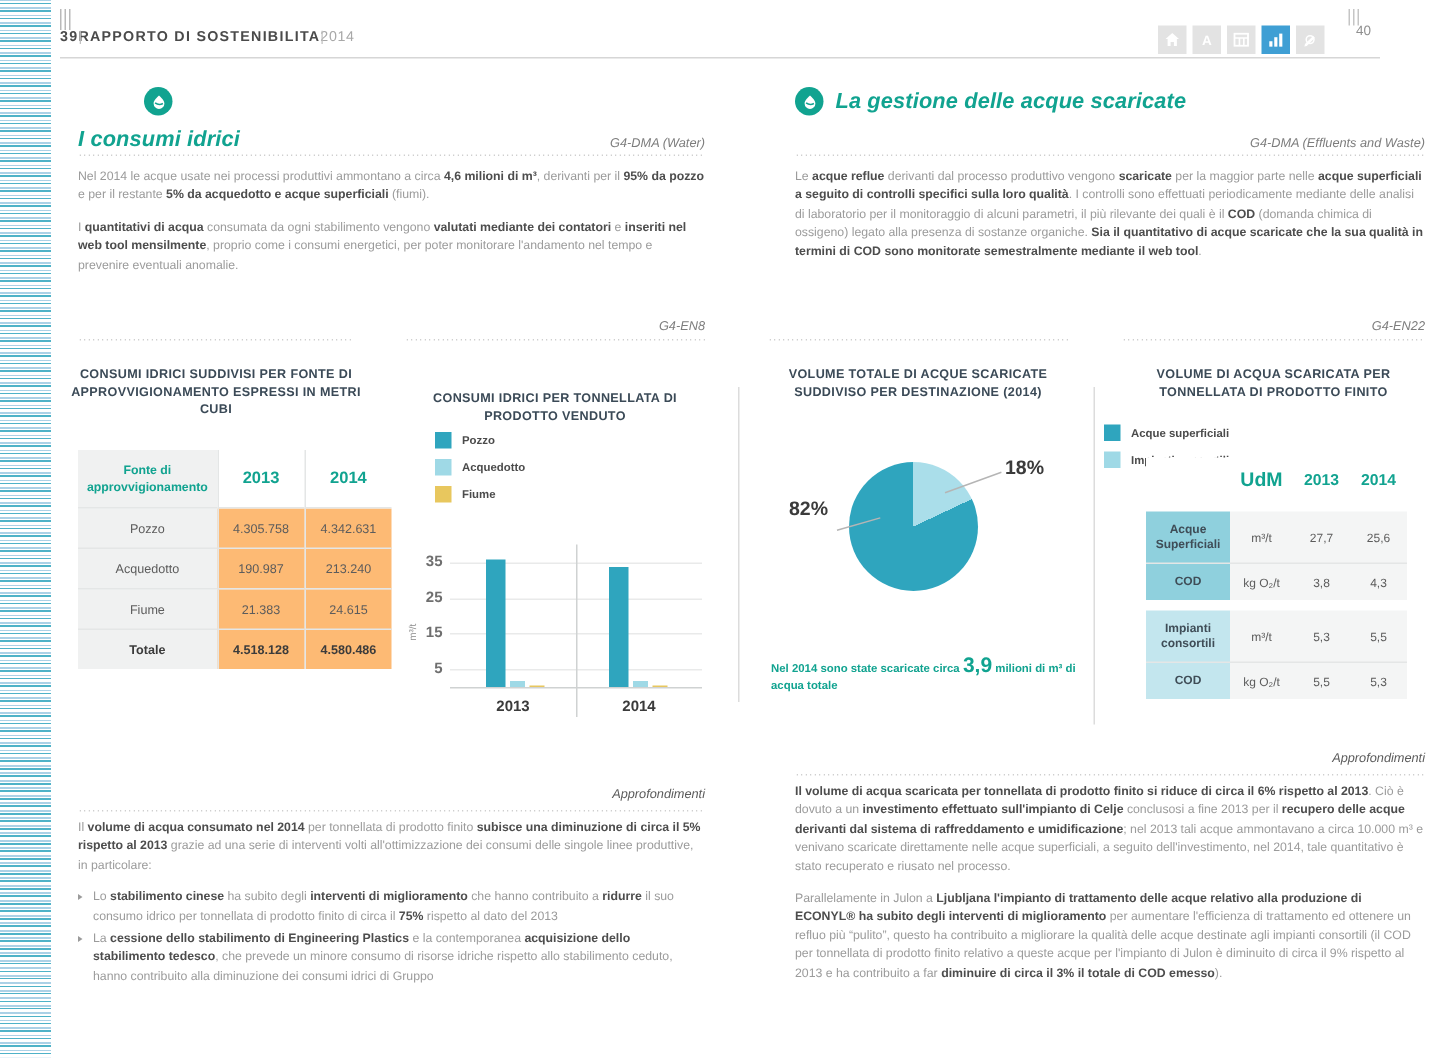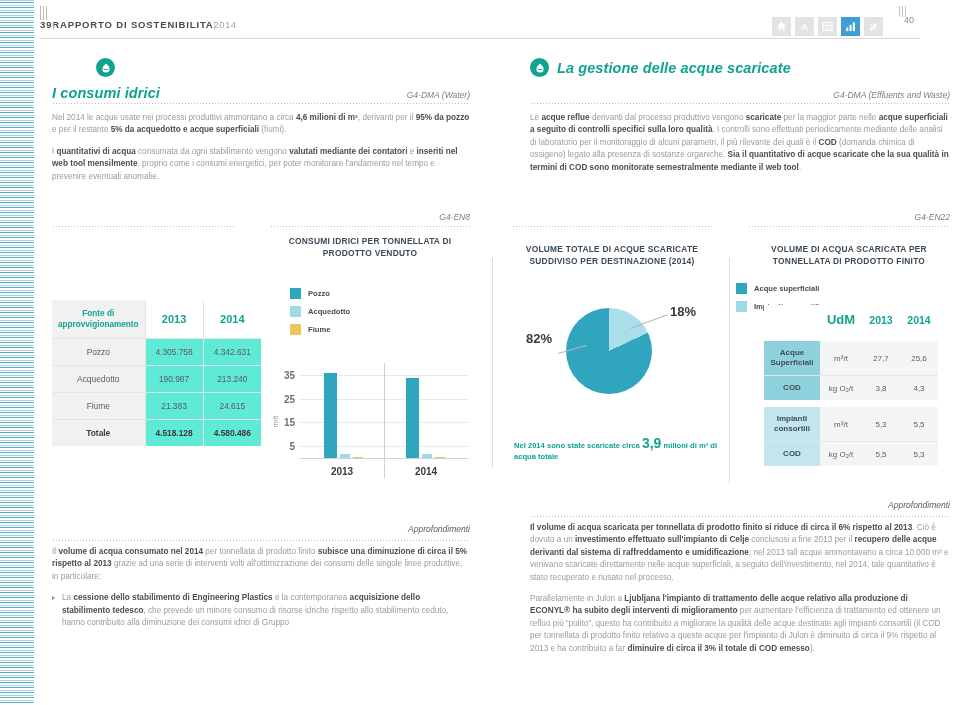--- a/index.html
+++ b/index.html
@@ -97,21 +97,21 @@
     background: #f0f1f1; color: #5c5c5c; text-align: center;
     padding: 8px 6px; width: 92px;
   }
   .tbl .hdr-lab {
     color: #11a390; font-weight: bold; font-size: 8.2px; line-height: 11px;
   }
   .tbl .yr {
     color: #11a390; font-weight: bold; font-size: 11px;
     text-align: center; padding: 8px 4px; width: 58px; background:#fff;
   }
-  .tbl .val { text-align: center; padding: 8px 4px; color: #5c5c5c; background:#5eead4;}
+  .tbl .val { text-align: center; padding: 8px 4px; color: #5c5c5c; background:#fdba74;}
   .tbl tr.body-row td { border-top: 1px solid #e4e6e6; }
   .tbl tr.total-row td { font-weight: bold; color:#3b3b3b; }
   .tbl .vsep { border-left: 1px solid #e4e6e6; }
 
   
   .chart { position: absolute; }
   .legend { position: absolute; font-size: 7.6px; font-weight: bold; color: #4b4b4b; }
   .legend-row { display: flex; align-items: center; gap: 7px; margin-bottom: 7px; }
   .swatch { width: 11px; height: 11px; flex: 0 0 auto; }
   .plot { position: absolute; }
@@ -269,21 +269,22 @@
     <p>Le <b>acque reflue</b> derivanti dal processo produttivo vengono <b>scaricate</b> per la maggior parte nelle <b>acque superficiali a seguito di controlli specifici sulla loro qualità</b>. I controlli sono effettuati periodicamente mediante delle analisi di laboratorio per il monitoraggio di alcuni parametri, il più rilevante dei quali è il <b>COD</b> (domanda chimica di ossigeno) legato alla presenza di sostanze organiche. <b>Sia il quantitativo di acque scaricate che la sua qualità in termini di COD sono monitorate semestralmente mediante il web tool</b>.</p>
   </div>
 
   <div class="g4tag" style="left:330px; top:212px; width:140px;">G4-EN8</div>
   <div class="g4tag" style="left:800px; top:212px; width:150px;">G4-EN22</div>
   <div class="dotrule" style="left:52px; top:226px; width:183px;"></div>
   <div class="dotrule" style="left:270px; top:226px; width:200px;"></div>
   <div class="dotrule" style="left:512px; top:226px; width:200px;"></div>
   <div class="dotrule" style="left:748px; top:226px; width:202px;"></div>
 
-  <div class="fig-title" style="left:272px; top:236px; width:196px;">CONSUMI IDRICI PER TONNELLATA DI PRODOTTO VENDUTO</div>
+  <div class="fig-title" style="left:40px; top:244px; width:208px;">CONSUMI IDRICI SUDDIVISI PER FONTE DI APPROVVIGIONAMENTO ESPRESSI IN METRI CUBI</div>
+  <div class="fig-title" style="left:272px; top:260px; width:196px;">CONSUMI IDRICI PER TONNELLATA DI PRODOTTO VENDUTO</div>
   <div class="fig-title" style="left:508px; top:244px; width:208px;">VOLUME TOTALE DI ACQUE SCARICATE SUDDIVISO PER DESTINAZIONE (2014)</div>
   <div class="fig-title" style="left:744px; top:244px; width:210px;">VOLUME DI ACQUA SCARICATA PER TONNELLATA DI PRODOTTO FINITO</div>
 
   <table class="tbl" style="left:52px; top:300px;">
     <tbody>
       <tr>
         <td class="lab-col hdr-lab">Fonte di approvvigionamento</td>
         <td class="yr vsep">2013</td>
         <td class="yr vsep">2014</td>
       </tr>
@@ -435,20 +436,21 @@
     </tbody>
   </table>
 
   <div class="approf" style="left:270px; top:524px; width:200px;">Approfondimenti</div>
   <div class="dotrule" style="left:52px; top:540px; width:418px;"></div>
   <div class="body-copy" style="left:52px; top:546px; width:418px;">
     <p>Il <b>volume di acqua consumato nel 2014</b> per tonnellata di prodotto finito <b>subisce una diminuzione di circa il 5% rispetto al 2013</b> grazie ad una serie di interventi volti all'ottimizzazione dei consumi delle singole linee produttive, in particolare:</p>
     <div class="bullets">
       <div class="bullet">
         <span class="tri"></span>
+        <span>Lo <b>stabilimento cinese</b> ha subito degli <b>interventi di miglioramento</b> che hanno contribuito a <b>ridurre</b> il suo consumo idrico per tonnellata di prodotto finito di circa il <b>75%</b> rispetto al dato del 2013</span>
       </div>
       <div class="bullet">
         <span class="tri"></span>
         <span>La <b>cessione dello stabilimento di Engineering Plastics</b> e la contemporanea <b>acquisizione dello stabilimento tedesco</b>, che prevede un minore consumo di risorse idriche rispetto allo stabilimento ceduto, hanno contribuito alla diminuzione dei consumi idrici di Gruppo</span>
       </div>
     </div>
   </div>
 
   <div class="approf" style="left:750px; top:500px; width:200px;">Approfondimenti</div>
   <div class="dotrule" style="left:530px; top:516px; width:420px;"></div>

